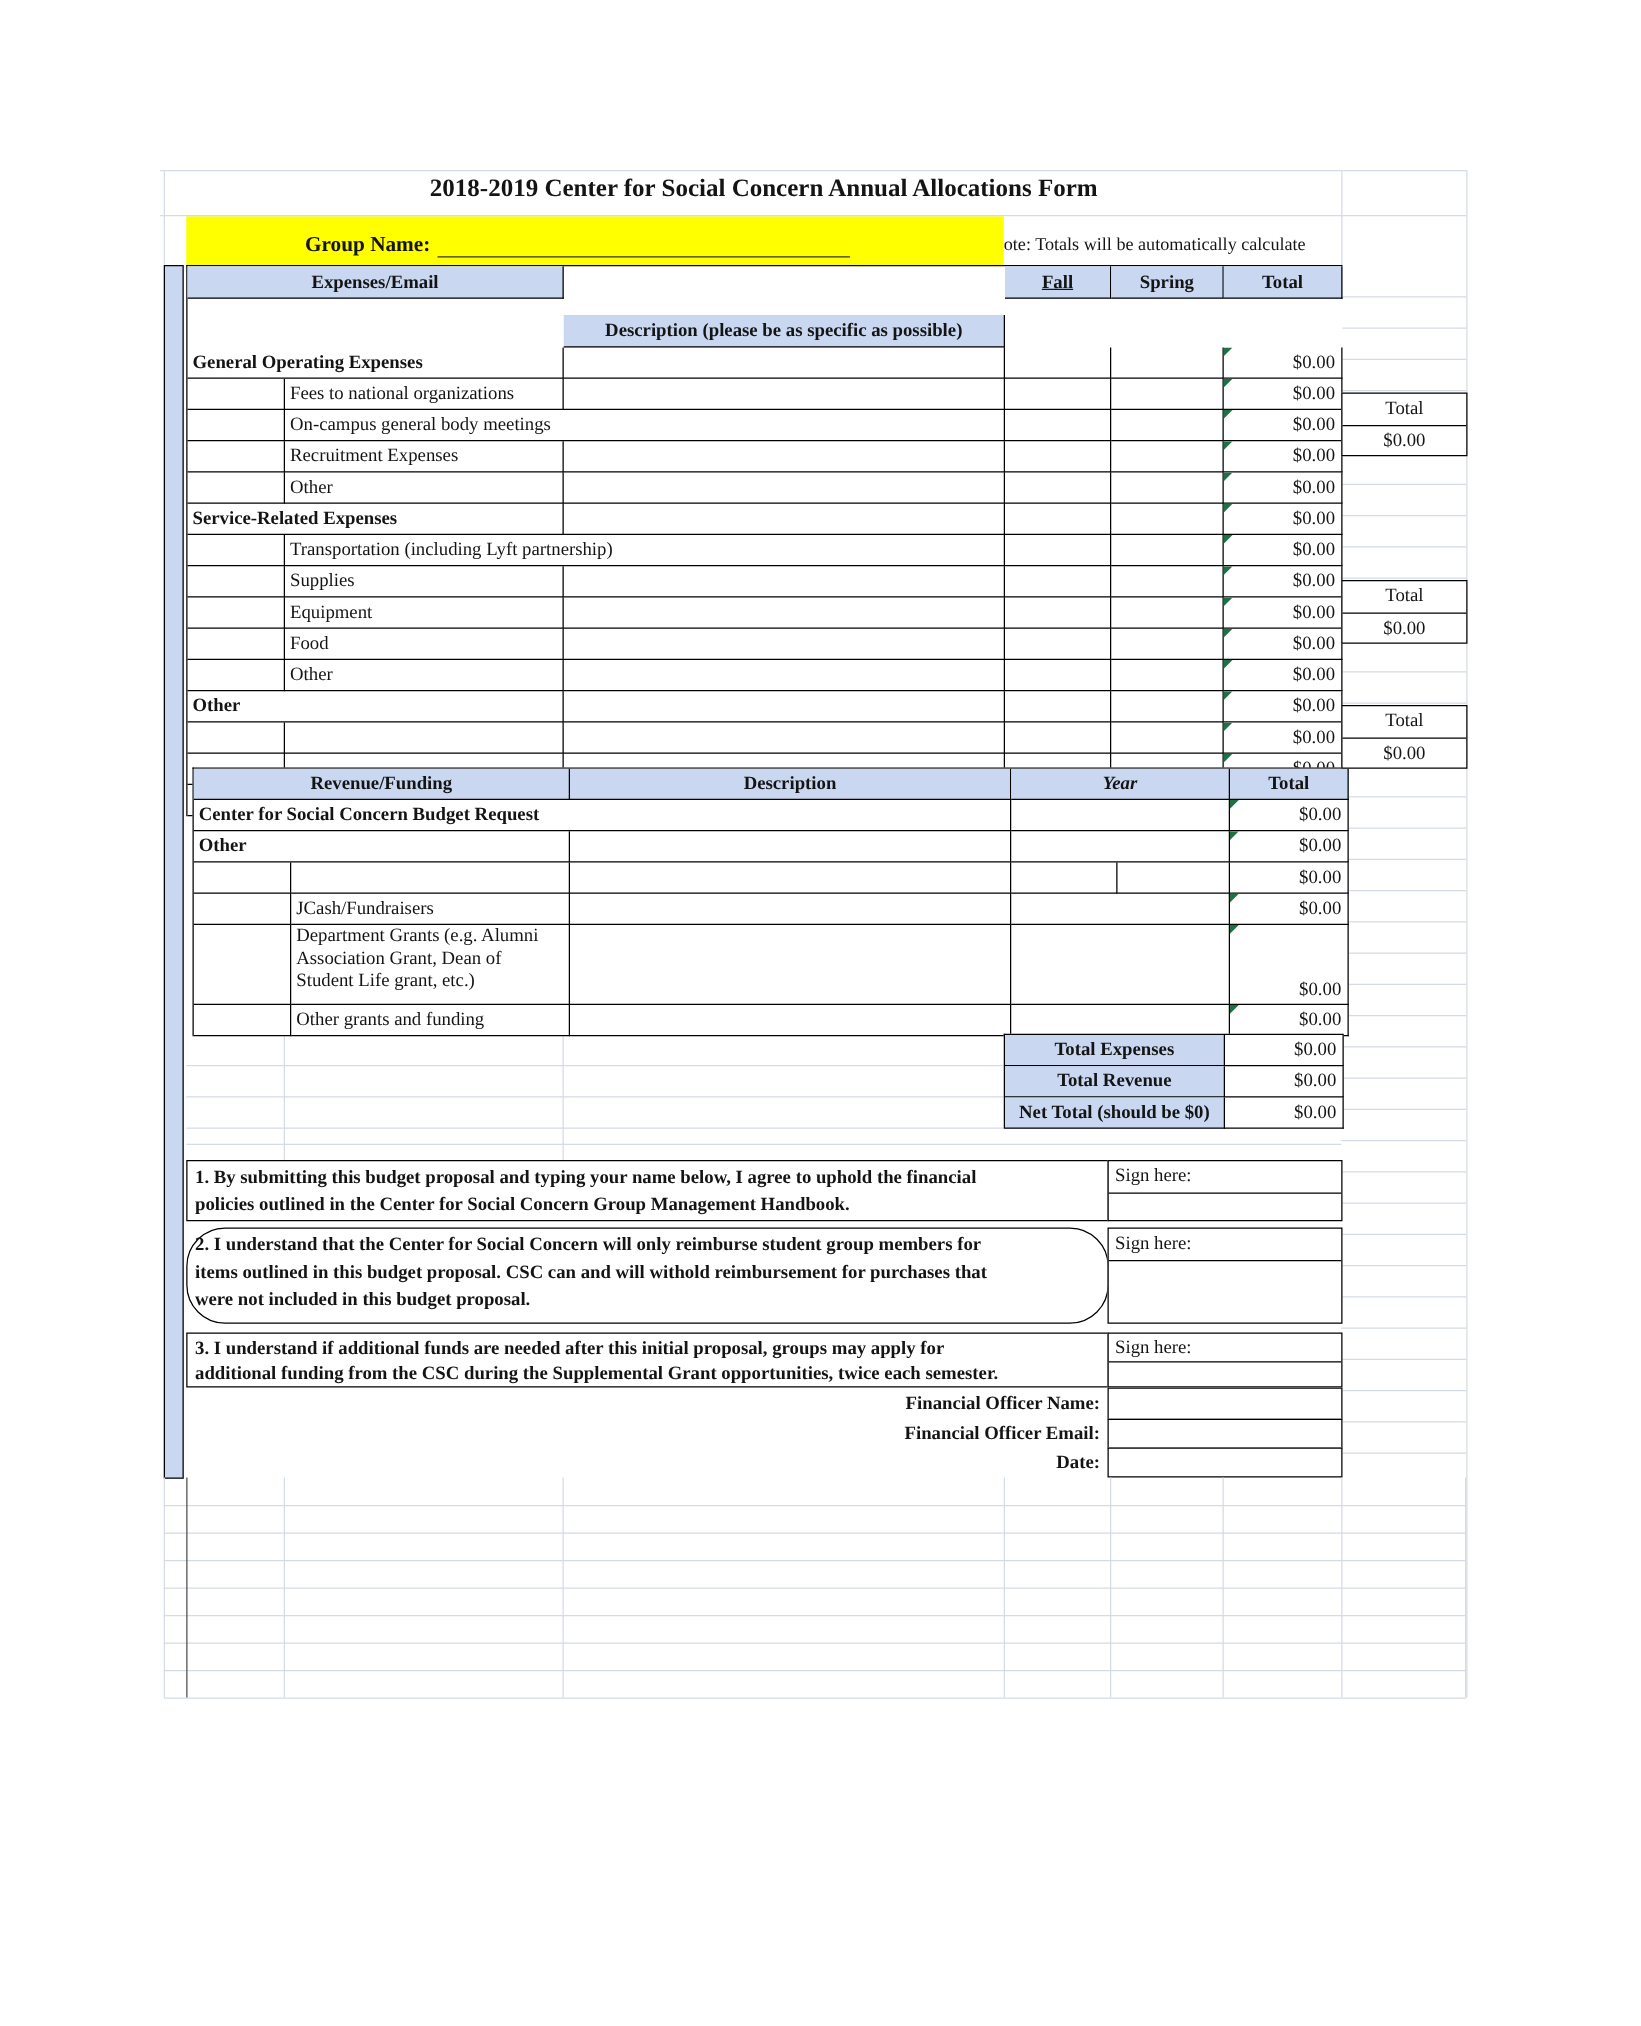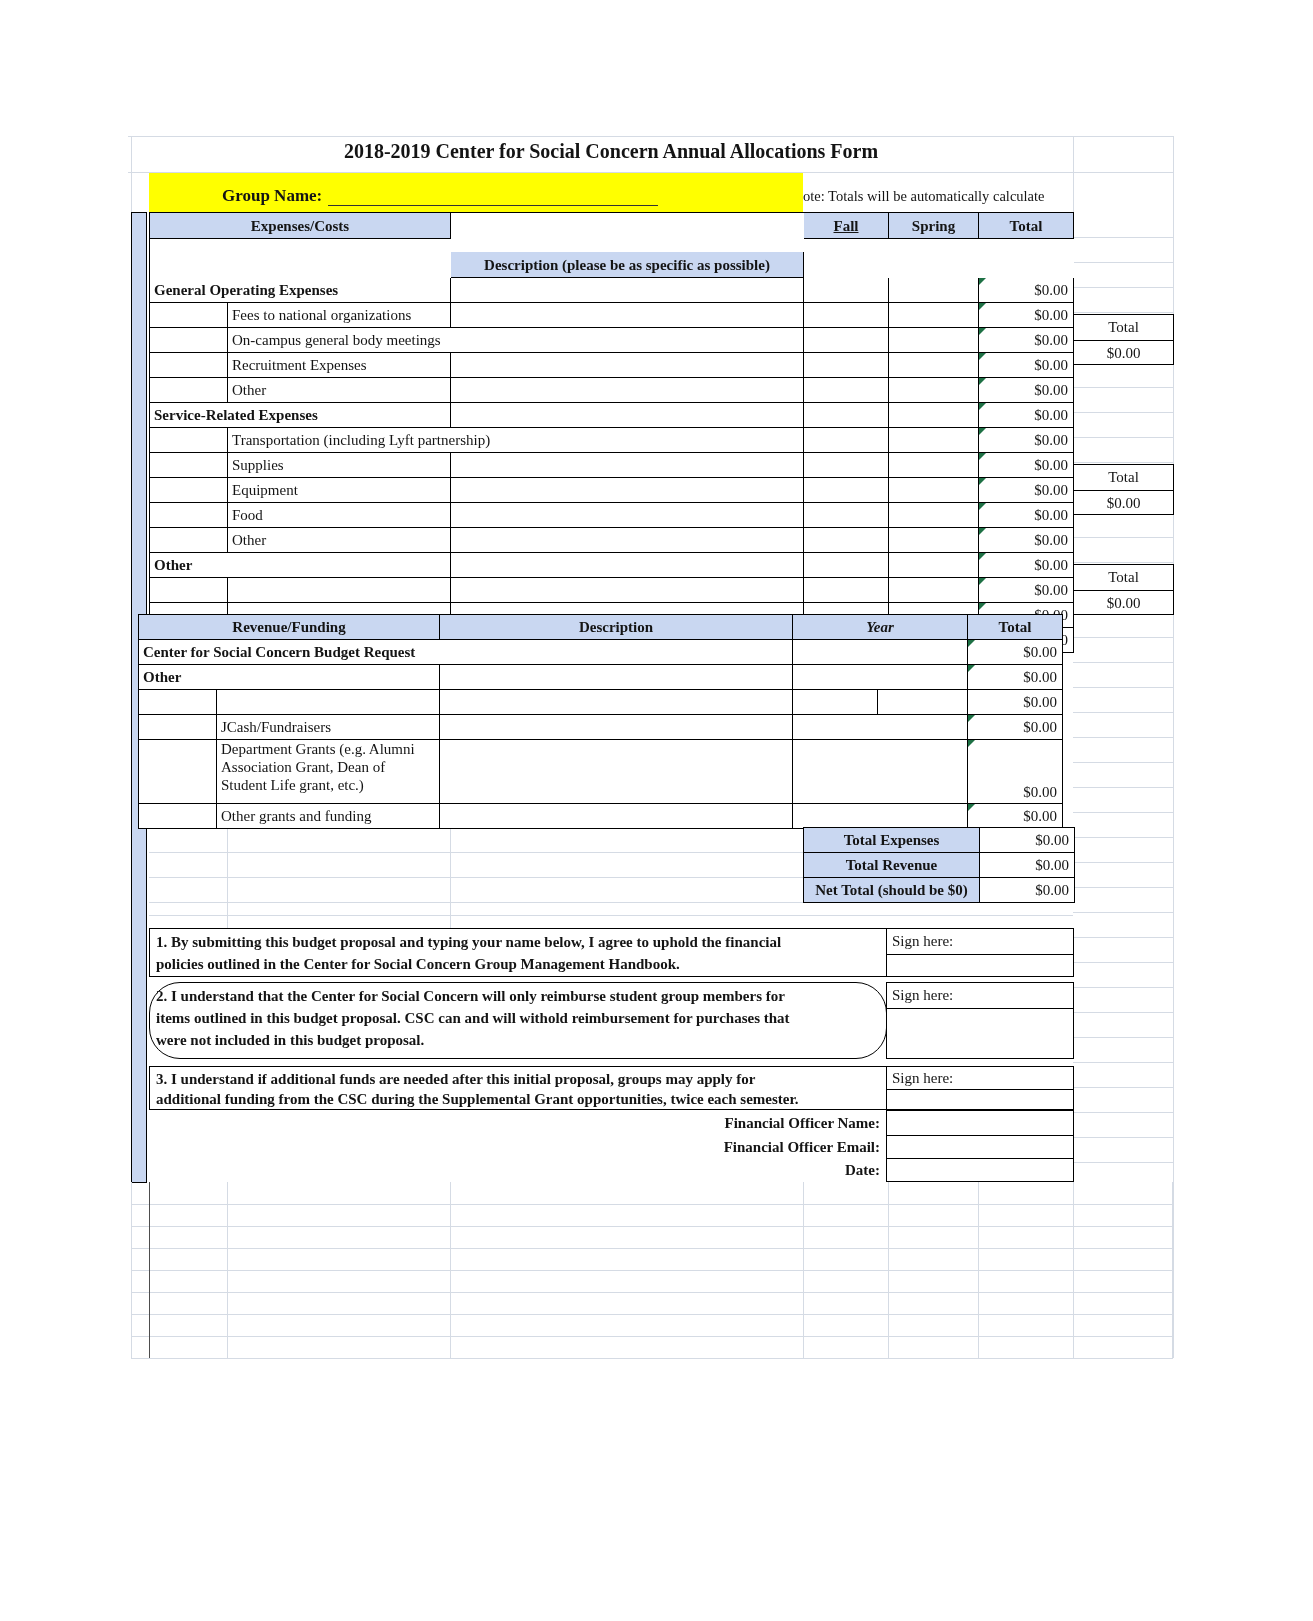--- a/index.html
+++ b/index.html
@@ -28,21 +28,21 @@
   .tri{position:absolute;left:0;top:0;width:0;height:0;border-top:7px solid var(--green);border-right:7px solid transparent;}
   .faintH{position:absolute;height:1px;background:var(--faint);}
   .faintV{position:absolute;width:1px;background:var(--faint);}
   .darkV{position:absolute;width:1px;background:#4d4d4d;}
   .title{
     position:absolute;left:149px;top:140px;width:924px;text-align:center;
     font-size:20px;font-weight:bold;
   }
   .groupcell{
     position:absolute;left:149px;top:173px;width:654px;height:39px;background:var(--yellow);
-    display:flex;align-items:flex-end;padding:0 0 6px 73px;box-sizing:border-box;
+    display:flex;align-items:flex-end;padding:0 0 6px 95px;box-sizing:border-box;
   }
   .groupcell .gl{font-size:17px;font-weight:bold;}
   .uline{display:inline-block;width:330px;border-bottom:1px solid #333;margin-left:6px;height:14px;}
   .note{
     position:absolute;left:803px;top:173px;width:270px;height:39px;
     display:flex;align-items:flex-end;padding-bottom:7px;box-sizing:border-box;
     font-size:14.5px;white-space:nowrap;overflow:hidden;
   }
   .strip{
     position:absolute;left:131px;top:212px;width:16px;height:971px;
@@ -124,21 +124,21 @@
     <div class="faintH" style="left: 1073px; top: 1137px; width: 100px;"></div>
     <div class="faintH" style="left: 1073px; top: 1162px; width: 100px;"></div>
     <div class="faintV" style="left: 227px; top: 827px; height: 101px;"></div>
     <div class="faintV" style="left: 450px; top: 827px; height: 101px;"></div>
     <div class="faintH" style="left: 149px; top: 852px; width: 654px;"></div>
     <div class="faintH" style="left: 149px; top: 877px; width: 654px;"></div>
     <div class="faintH" style="left: 149px; top: 902px; width: 654px;"></div>
     <div class="faintH" style="left: 149px; top: 915px; width: 924px;"></div>
     <div class="tbl" style="left: 149px; top: 212px; width: 925px;">
       <div class="row">
-        <div class="c hdr" style="width: 301px; height: 26px;">Expenses/Costs</div>
+        <div class="c hdr" style="width: 301px; height: 26px;">Expenses/Email</div>
         <div class="c hdr" style="width: 353px; height: 26px; margin-top: 39px;">Description (please be as specific as possible)</div>
         <div class="c hdr" style="width: 85px; height: 26px; text-decoration: underline;">Fall</div>
         <div class="c hdr" style="width: 90px; height: 26px;">Spring</div>
         <div class="c hdr" style="width: 95px; height: 26px;">Total</div>
       </div>
       <div class="row">
         <div class="c lbl bold" style="width: 301px; height: 25px;">General Operating Expenses</div>
         <div class="c " style="width: 353px; height: 25px;"></div>
         <div class="c " style="width: 85px; height: 25px;"></div>
         <div class="c " style="width: 90px; height: 25px;"></div>
@@ -291,21 +291,21 @@
         <div class="c lbl" style="width: 223px; height: 25px;"></div>
         <div class="c " style="width: 353px; height: 25px;"></div>
         <div class="c " style="width: 85px; height: 25px;"></div>
         <div class="c " style="width: 90px; height: 25px;"></div>
         <div class="c val" style="width: 95px; height: 25px;">
           <div class="tri"></div>
           <span>$0.00</span>
         </div>
       </div>
     </div>
-    <div class="tbl" style="left: 138px; top: 614px; width: 925px;">
+    <div class="tbl" style="left: 154px; top: 614px; width: 925px;">
       <div class="row">
         <div class="c hdr" style="width: 301px; height: 25px;">Revenue/Funding</div>
         <div class="c hdr" style="width: 353px; height: 25px;">Description</div>
         <div class="c hdr" style="width: 175px; height: 25px; font-style: italic;">Year</div>
         <div class="c hdr" style="width: 95px; height: 25px;">Total</div>
       </div>
       <div class="row">
         <div class="c lbl bold" style="width: 654px; height: 25px;">Center for Social Concern Budget Request</div>
         <div class="c " style="width: 175px; height: 25px;"></div>
         <div class="c val" style="width: 95px; height: 25px;">

